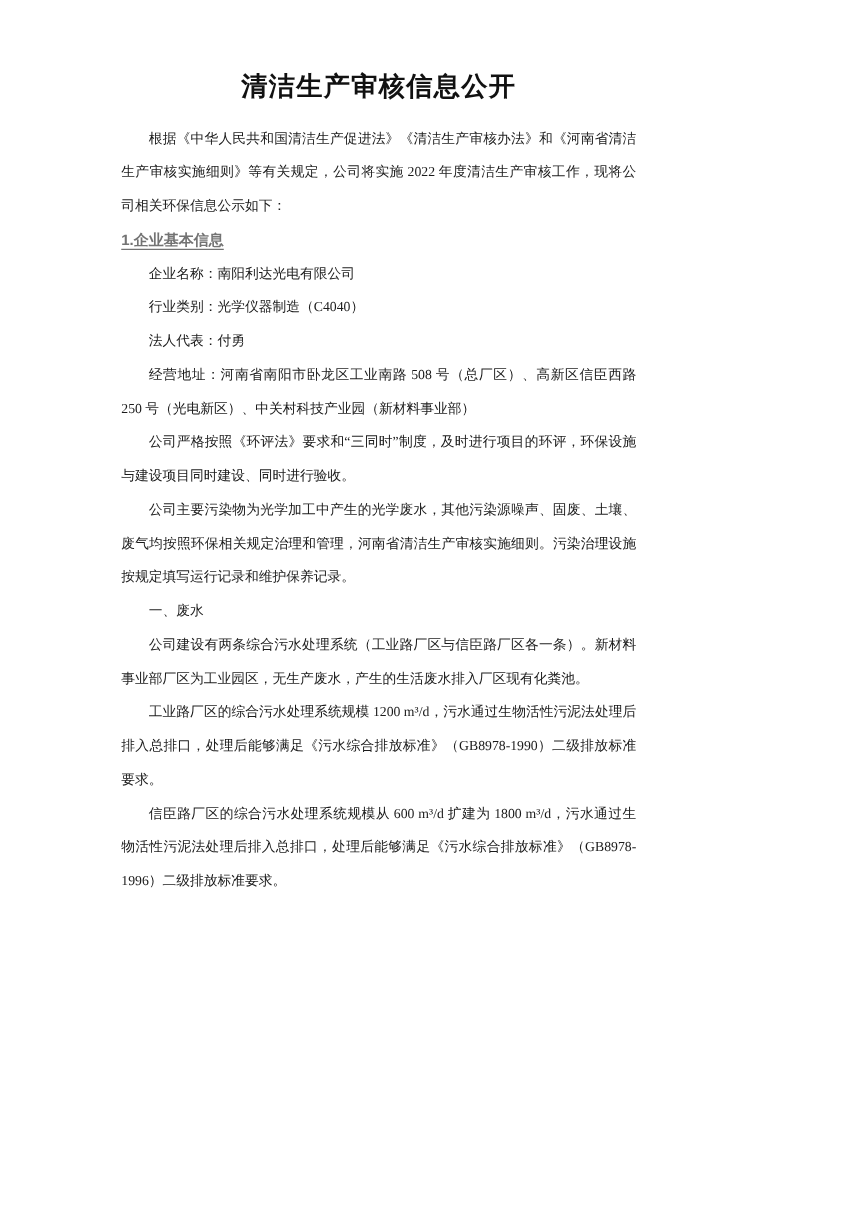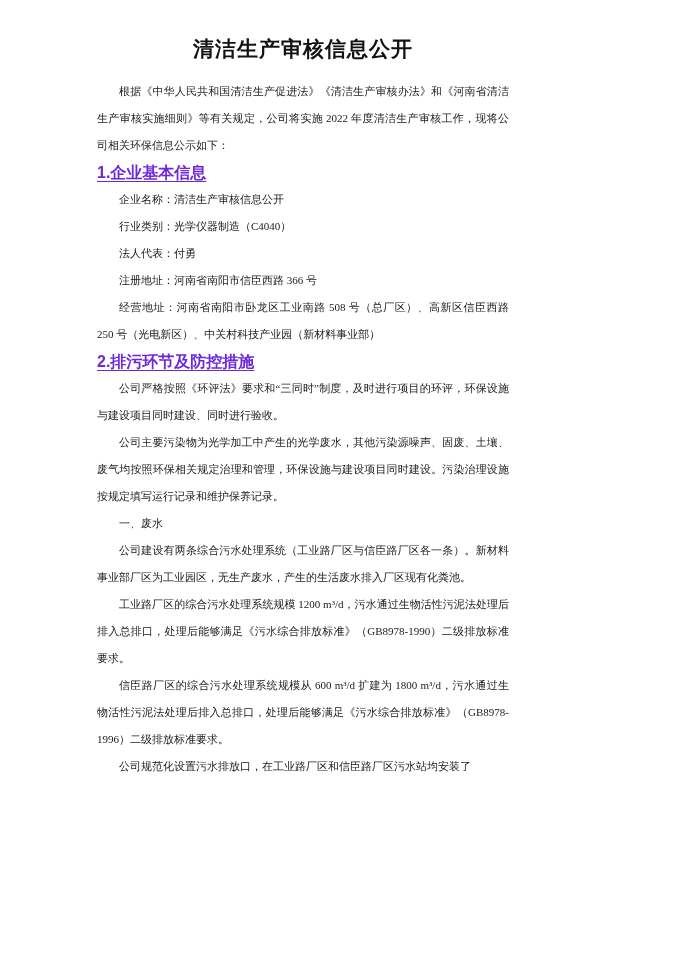--- a/index.html
+++ b/index.html
@@ -11,21 +11,21 @@
     width: 686px;
     height: 970px;
     overflow: hidden;
     font-family: "Liberation Serif", "DejaVu Serif", serif;
     color: #1a1a1a;
   }
   .page {
     box-sizing: border-box;
     width: 605px;
     height: 970px;
-    padding: 34px 96px 40px 97px;
+    padding: 54px 96px 40px 97px;
     background: #ffffff;
     border-radius: 18px;
   }
   .doc-title {
     margin: 0 0 14px 0;
     text-align: center;
     font-size: 21px;
     font-weight: 700;
     letter-spacing: 1px;
     line-height: 30px;
@@ -35,51 +35,48 @@
     margin: 0;
     font-size: 11px;
     line-height: 27px;
     text-align: justify;
     text-justify: inter-character;
     text-indent: 2em;
     color: #1a1a1a;
   }
   .section-heading {
     margin: 0;
-    font-size: 16px;
+    font-size: 12px;
     line-height: 27px;
     font-weight: 700;
     font-family: "Liberation Sans", "DejaVu Sans", sans-serif;
-    color: #6d28d9;
+    color: #737373;
     text-decoration: underline;
     text-underline-offset: 3px;
     text-align: left;
     text-indent: 0;
   }
 </style>
 </head>
 <body>
 
 <div class="page">
 
   <h1 class="doc-title">清洁生产审核信息公开</h1>
 
   <p class="para">根据《中华人民共和国清洁生产促进法》《清洁生产审核办法》和《河南省清洁生产审核实施细则》等有关规定，公司将实施 2022 年度清洁生产审核工作，现将公司相关环保信息公示如下：</p>
 
   <h2 class="section-heading">1.企业基本信息</h2>
 
-  <p class="para">企业名称：清洁生产审核信息公开</p>
+  <p class="para">企业名称：南阳利达光电有限公司</p>
   <p class="para">行业类别：光学仪器制造（C4040）</p>
   <p class="para">法人代表：付勇</p>
-  <p class="para">注册地址：河南省南阳市信臣西路 366 号</p>
   <p class="para">经营地址：河南省南阳市卧龙区工业南路 508 号（总厂区）、高新区信臣西路 250 号（光电新区）、中关村科技产业园（新材料事业部）</p>
 
-  <h2 class="section-heading">2.排污环节及防控措施</h2>
 
   <p class="para">公司严格按照《环评法》要求和“三同时”制度，及时进行项目的环评，环保设施与建设项目同时建设、同时进行验收。</p>
-  <p class="para">公司主要污染物为光学加工中产生的光学废水，其他污染源噪声、固废、土壤、废气均按照环保相关规定治理和管理，环保设施与建设项目同时建设。污染治理设施按规定填写运行记录和维护保养记录。</p>
+  <p class="para">公司主要污染物为光学加工中产生的光学废水，其他污染源噪声、固废、土壤、废气均按照环保相关规定治理和管理，河南省清洁生产审核实施细则。污染治理设施按规定填写运行记录和维护保养记录。</p>
   <p class="para">一、废水</p>
   <p class="para">公司建设有两条综合污水处理系统（工业路厂区与信臣路厂区各一条）。新材料事业部厂区为工业园区，无生产废水，产生的生活废水排入厂区现有化粪池。</p>
   <p class="para">工业路厂区的综合污水处理系统规模 1200 m³/d，污水通过生物活性污泥法处理后排入总排口，处理后能够满足《污水综合排放标准》（GB8978-1990）二级排放标准要求。</p>
   <p class="para">信臣路厂区的综合污水处理系统规模从 600 m³/d 扩建为 1800 m³/d，污水通过生物活性污泥法处理后排入总排口，处理后能够满足《污水综合排放标准》（GB8978-1996）二级排放标准要求。</p>
-  <p class="para">公司规范化设置污水排放口，在工业路厂区和信臣路厂区污水站均安装了</p>
 
 </div>
 
 </body></html>

